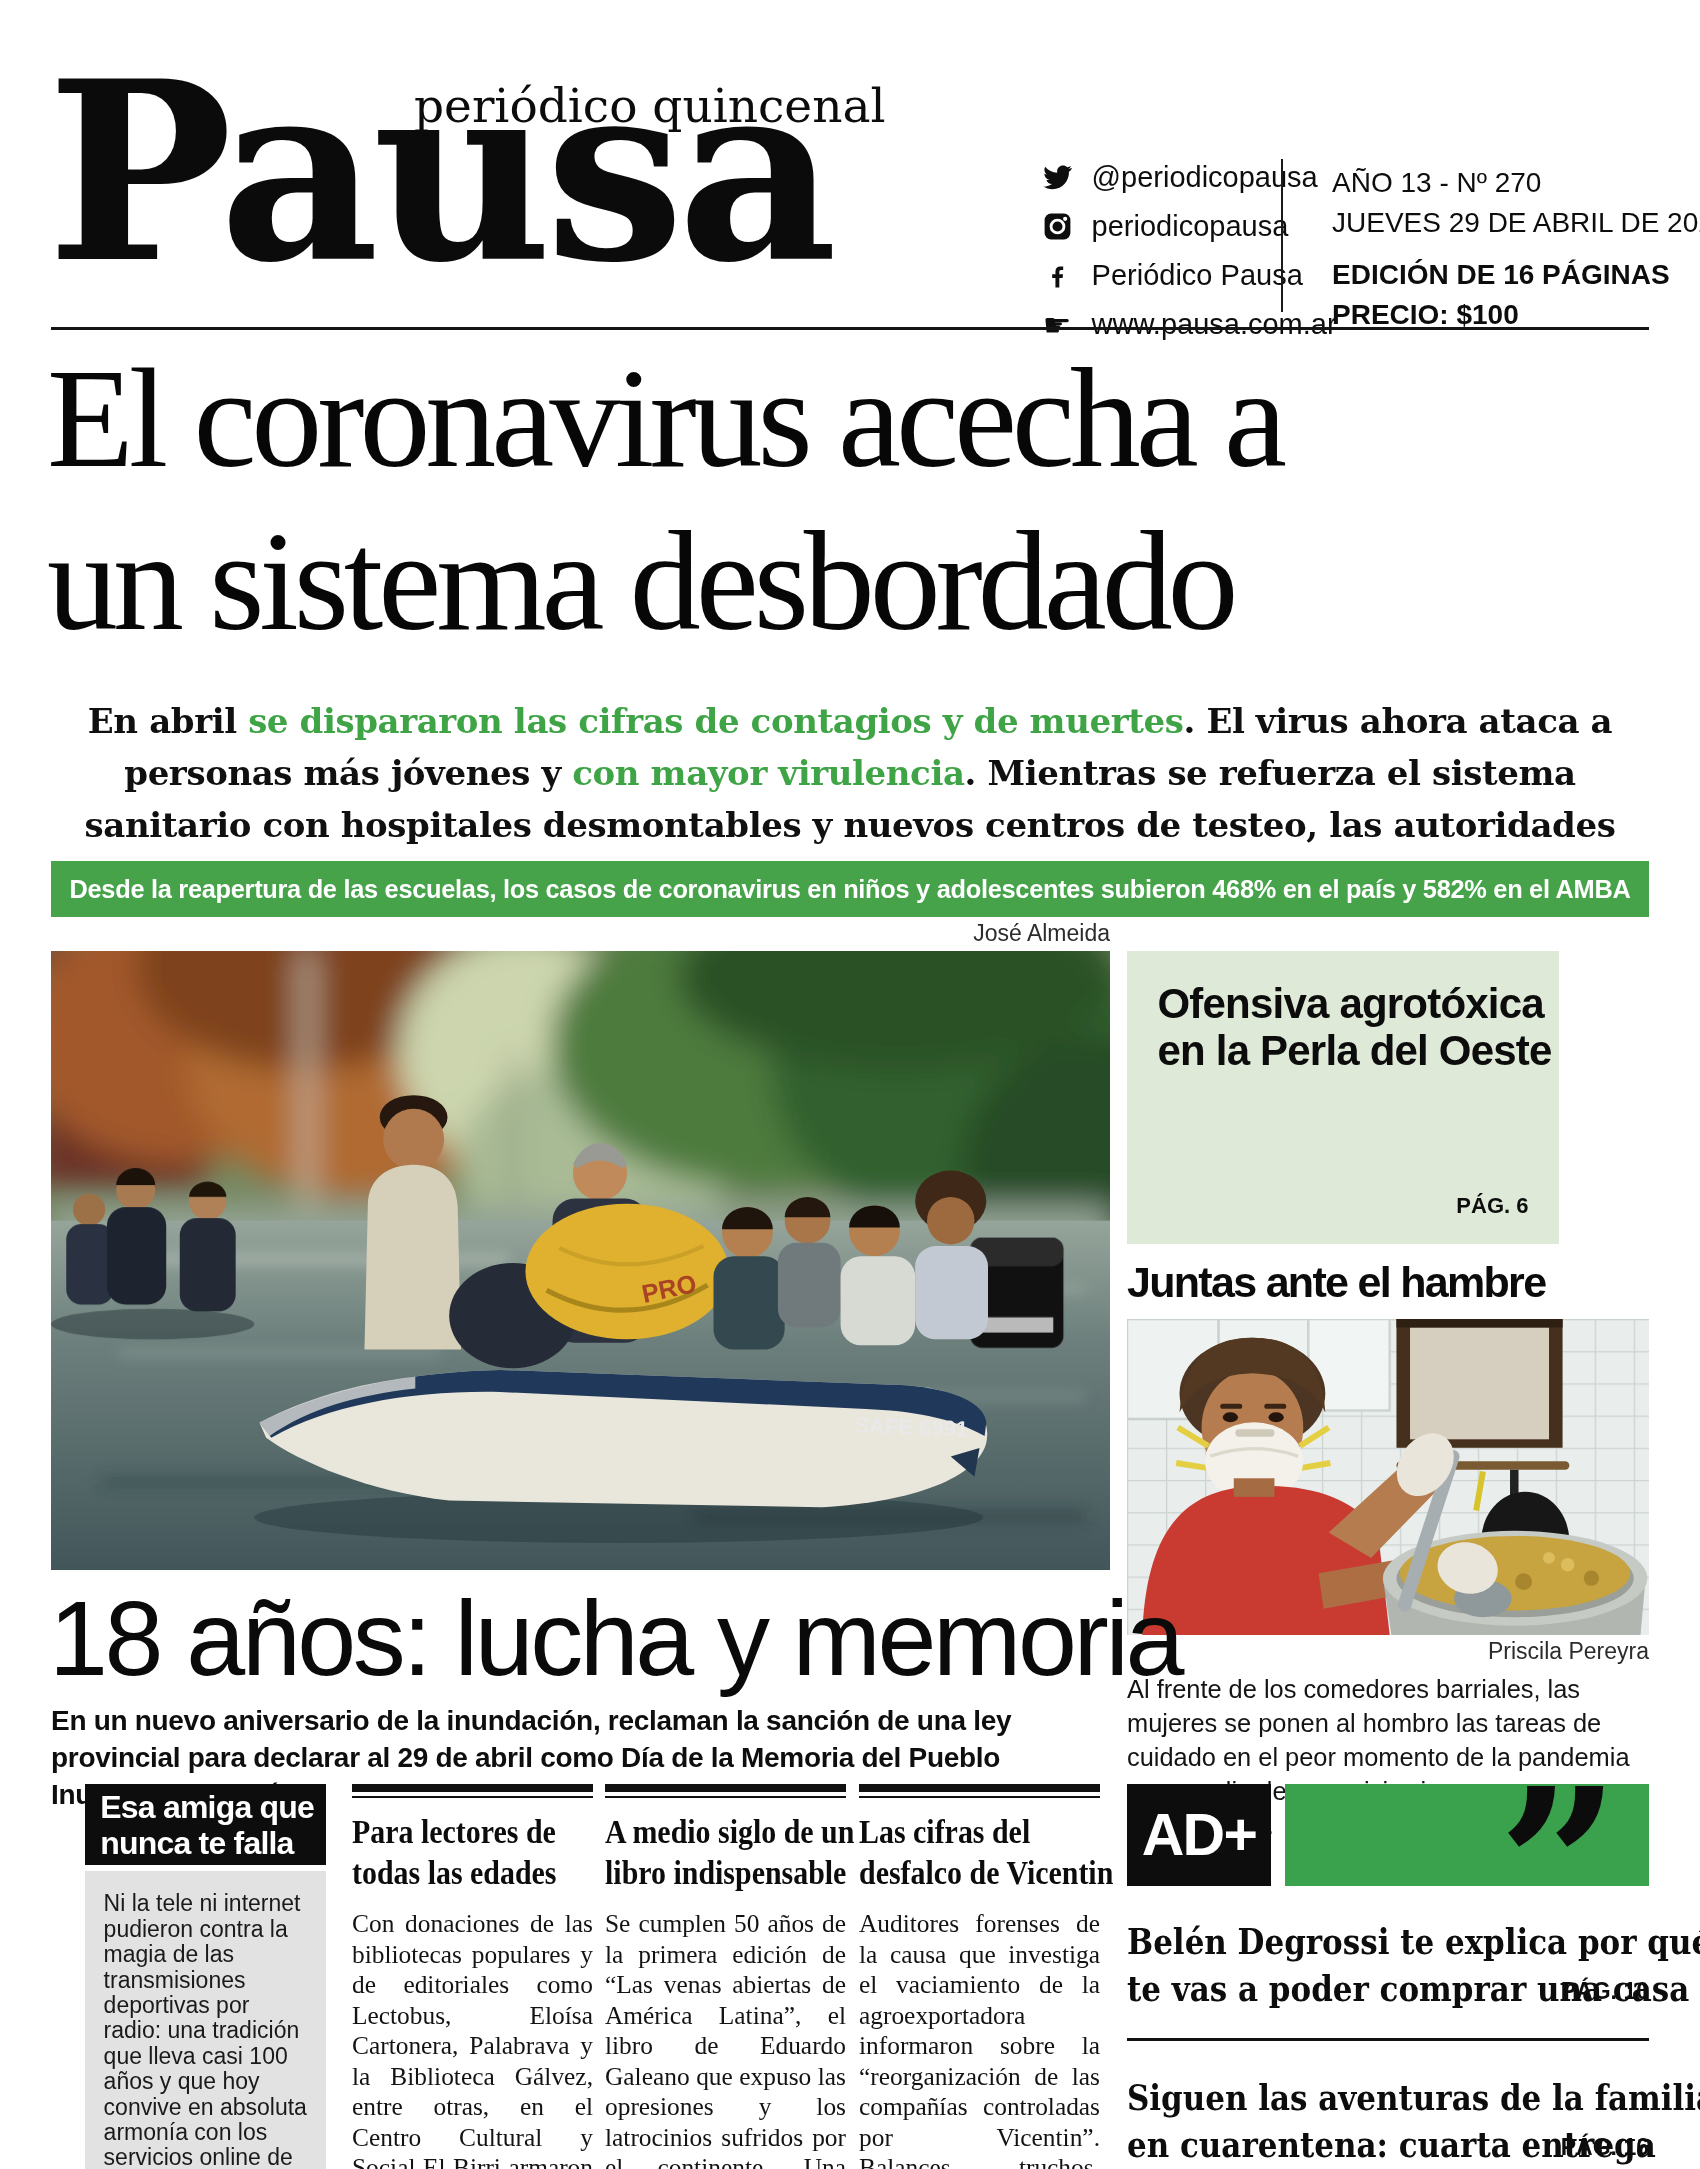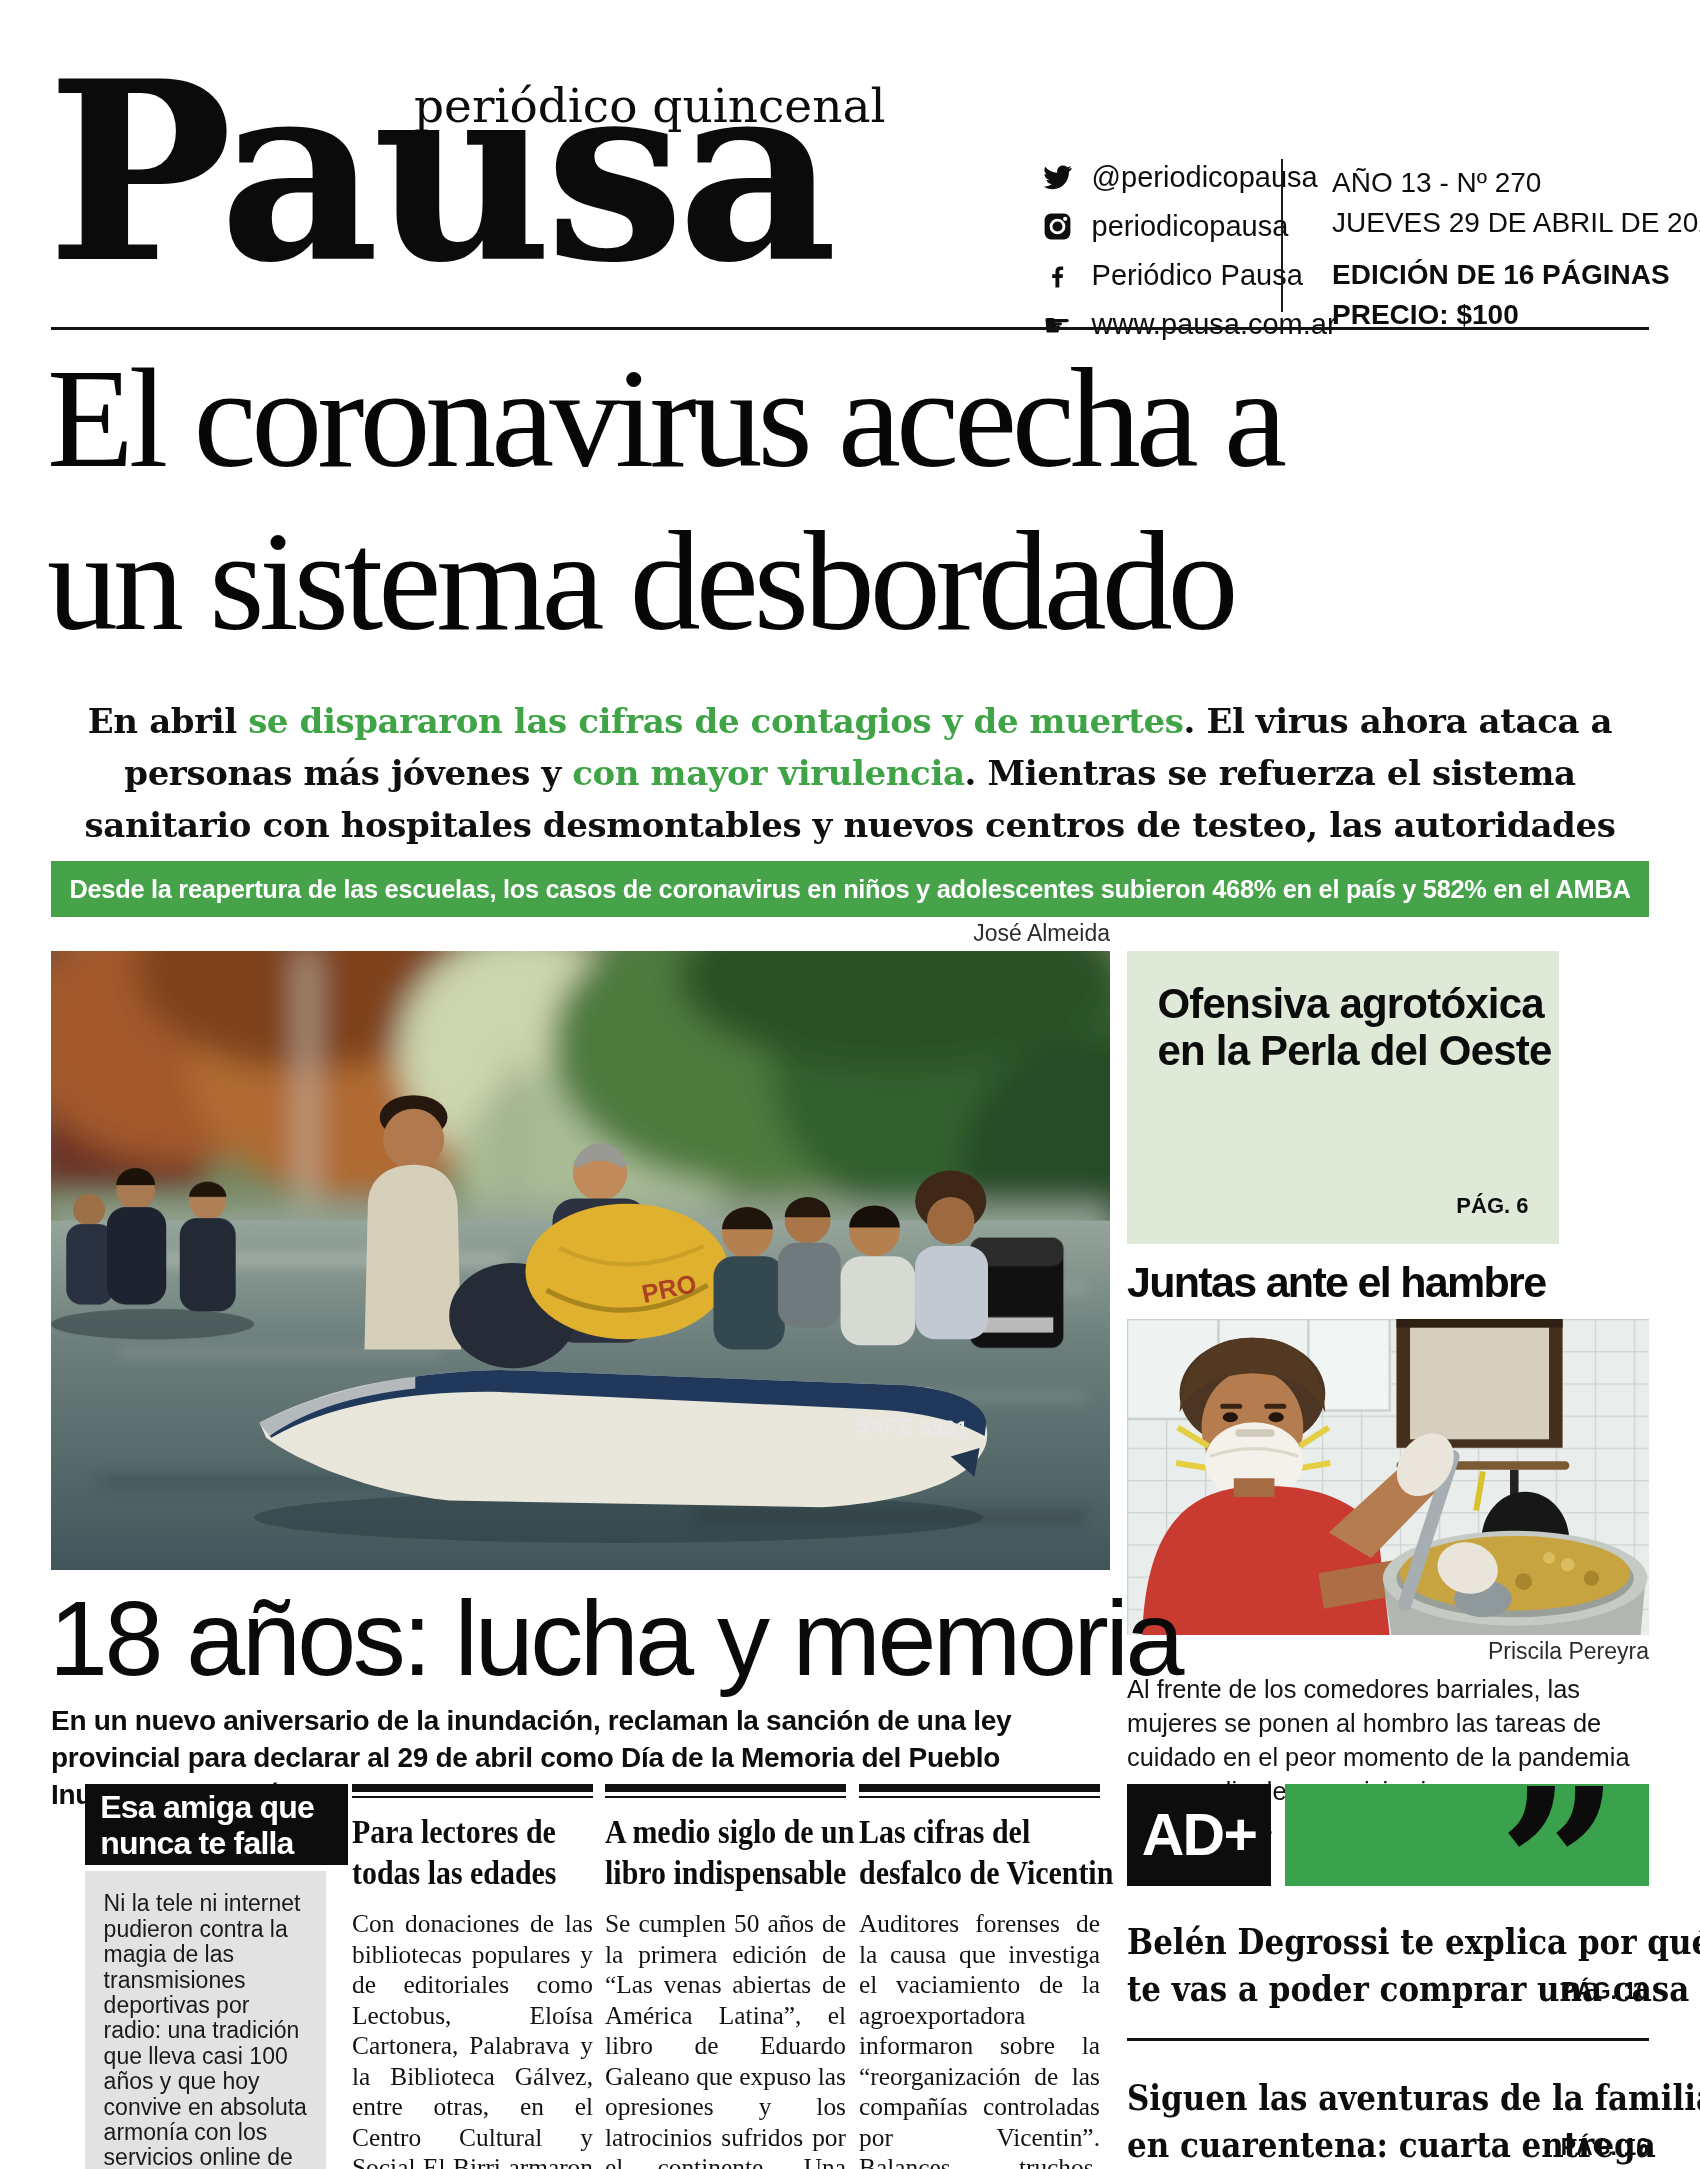--- a/index.html
+++ b/index.html
@@ -57,21 +57,21 @@
   .caption-hambre .pag{font-size:23px;margin-left:22px;}
 
   
   .flood-head{position:absolute;left:49px;top:1578px;width:1475px;font-weight:normal;
               font-size:106px;letter-spacing:-3.4px;color:#0a0a0a;white-space:nowrap;}
   .flood-deck{position:absolute;left:51px;top:1702px;width:1085px;font-weight:bold;
               font-size:28px;line-height:37px;letter-spacing:-0.3px;color:#0e0e0e;}
   .flood-deck .pag{font-size:23px;margin-left:68px;}
 
   
-  .blackbox{position:absolute;left:85px;top:1784px;width:263px;height:81px;background:#0d0d0d;
+  .blackbox{position:absolute;left:85px;top:1784px;width:241px;height:81px;background:#0d0d0d;
             box-sizing:border-box;padding:5.1px 15.3px;}
   .blackbox div{color:#fff;font-weight:bold;font-size:32px;line-height:36px;letter-spacing:-0.8px;white-space:nowrap;}
   .graybox{position:absolute;left:85px;top:1871px;width:241px;box-sizing:border-box;
            background:var(--gray-box,#e2e2e2);padding:20.3px 17px 17px 18.6px;}
   .graybox .txt{position:relative;font-size:23px;line-height:25.4px;color:#1a1a1a;}
 
   .tcol{position:absolute;top:1784px;width:241px;}
   .tcol-2{left:352px;}  .tcol-3{left:605px;}  .tcol-4{left:859px;}
   .dbl-rule{height:13.6px;border-top:8.5px solid #111;border-bottom:2.5px solid #111;box-sizing:border-box;}
   .tcol h3{margin:13.6px 0 0 0;font-family:"Liberation Serif",serif;font-weight:bold;color:#0c0c0c;}

